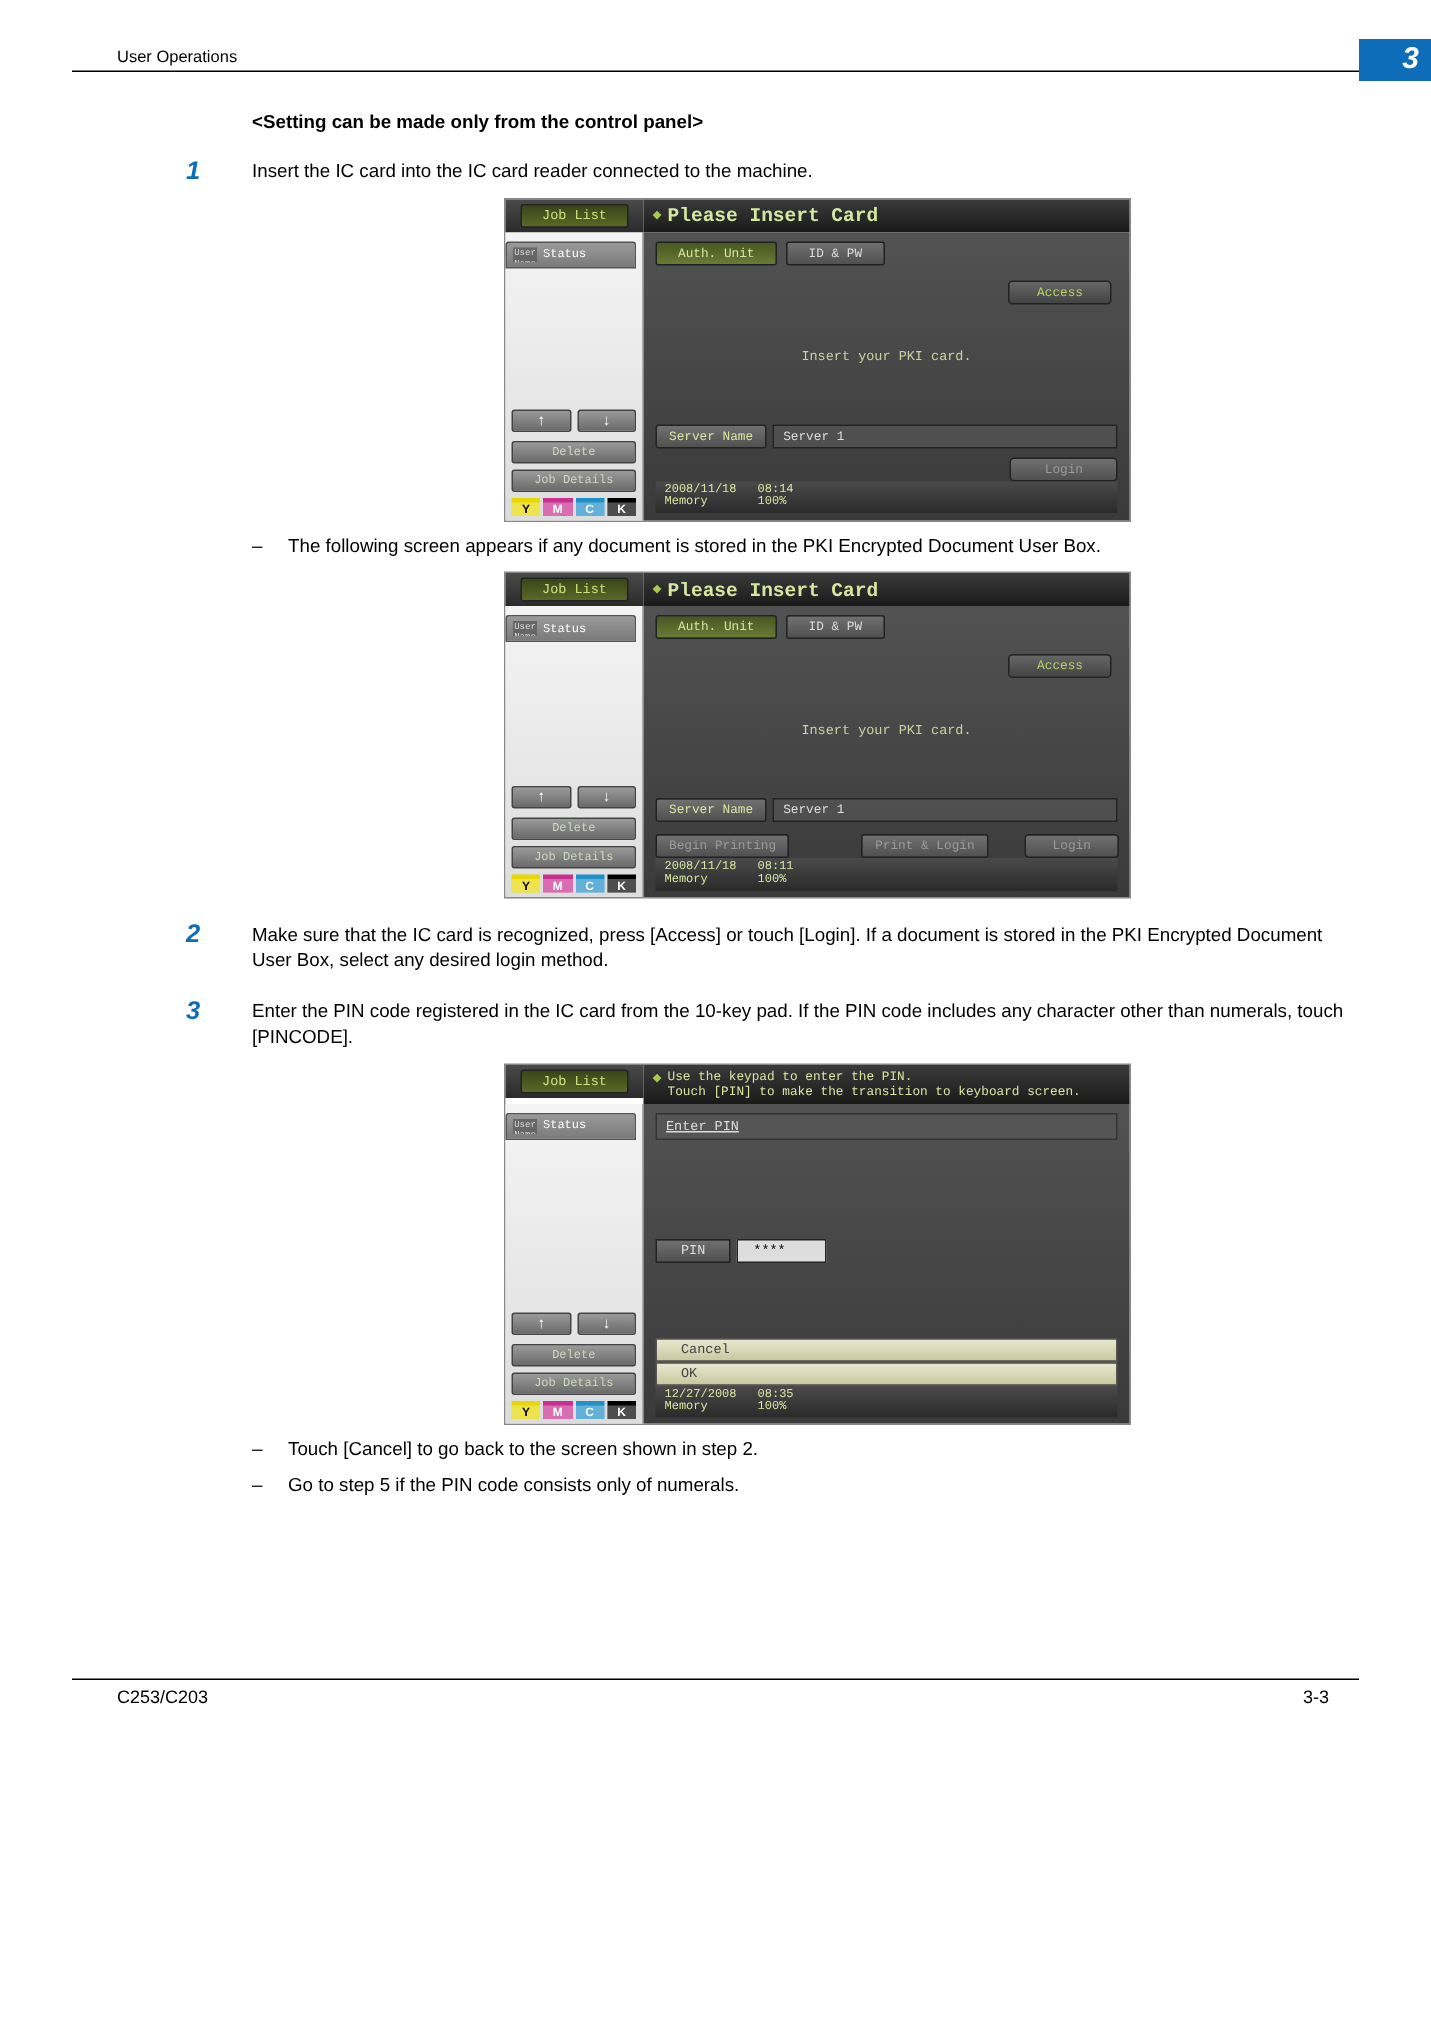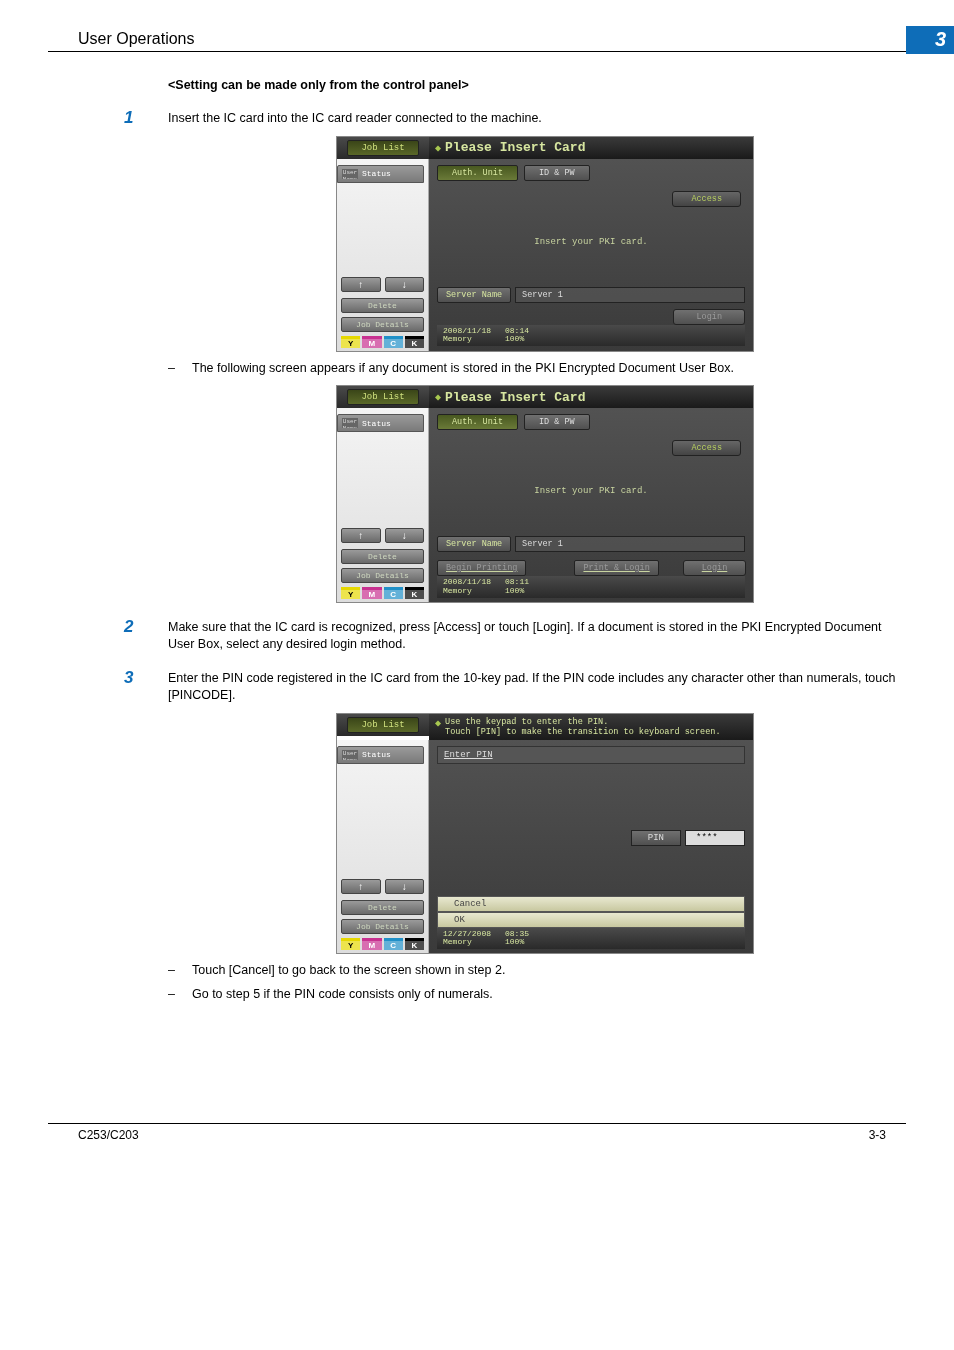--- a/index.html
+++ b/index.html
@@ -14,21 +14,21 @@
   .page {
     padding: 30px 48px 20px 48px;
   }
   .header {
     position: relative;
     border-bottom: 1px solid #000;
     padding-bottom: 3px;
     margin-bottom: 26px;
   }
   .header-title {
-    font-size: 16px;
+    font-size: 11px;
     padding-left: 30px;
   }
   .chapter-badge {
     position: absolute;
     right: -48px;
     top: -4px;
     width: 48px;
     height: 28px;
     background: #0e6db8;
     color: #fff;
@@ -173,26 +173,26 @@
   .footer-strip {
     display:flex; gap:14px; background: linear-gradient(#4a4a4a,#2a2a2a);
     color:#d7e6a0; font-size:8px; padding:2px 6px;
     font-family:"Courier New",monospace;
   }
   .footer-strip .col { display:flex; flex-direction:column; line-height:1.1; }
   .pin-panel {
     background:#555; border:1px solid #333; color:#ddd;
     font-size:9px; padding:3px 6px; margin-bottom: 26px; text-decoration: underline;
   }
-  .pin-center { display:flex; gap:4px; align-items:center; justify-content:flex-end; margin: 40px 0 50px 0; }
+  .pin-center { display:flex; gap:4px; align-items:center; justify-content:flex-start; margin: 40px 0 50px 0; }
   .pin-lbl { background: linear-gradient(#707070,#505050); border:1px solid #222; color:#ddd; padding:2px 16px; font-size:9px; }
   .pin-field { background:#ddd; color:#000; border:1px solid #222; padding:2px 10px; font-size:9px; min-width:60px; font-family:"Courier New",monospace; }
   .ok-row { display:flex; gap:0; justify-content:flex-end;flex-direction:column; }
   .ok-btn { background: linear-gradient(#e8e8d0,#c8c8a0); border:1px solid #555; color:#444; font-size:9px; padding:2px 16px; font-family:"Courier New",monospace; }
-  .three-btn-row { display:flex; gap:24px; margin-top:4px;text-decoration:underline; }
+  .three-btn-row { display:flex; gap:24px; margin-top:4px; }
   .three-btn-row .srv-label { flex:0 0 auto; }
 
   .footer {
     margin-top: 120px;
     border-top: 1px solid #000;
     padding-top: 4px;
     display:flex; justify-content:space-between;
     font-size: 12px;
     padding-left: 30px;
     padding-right: 20px;

